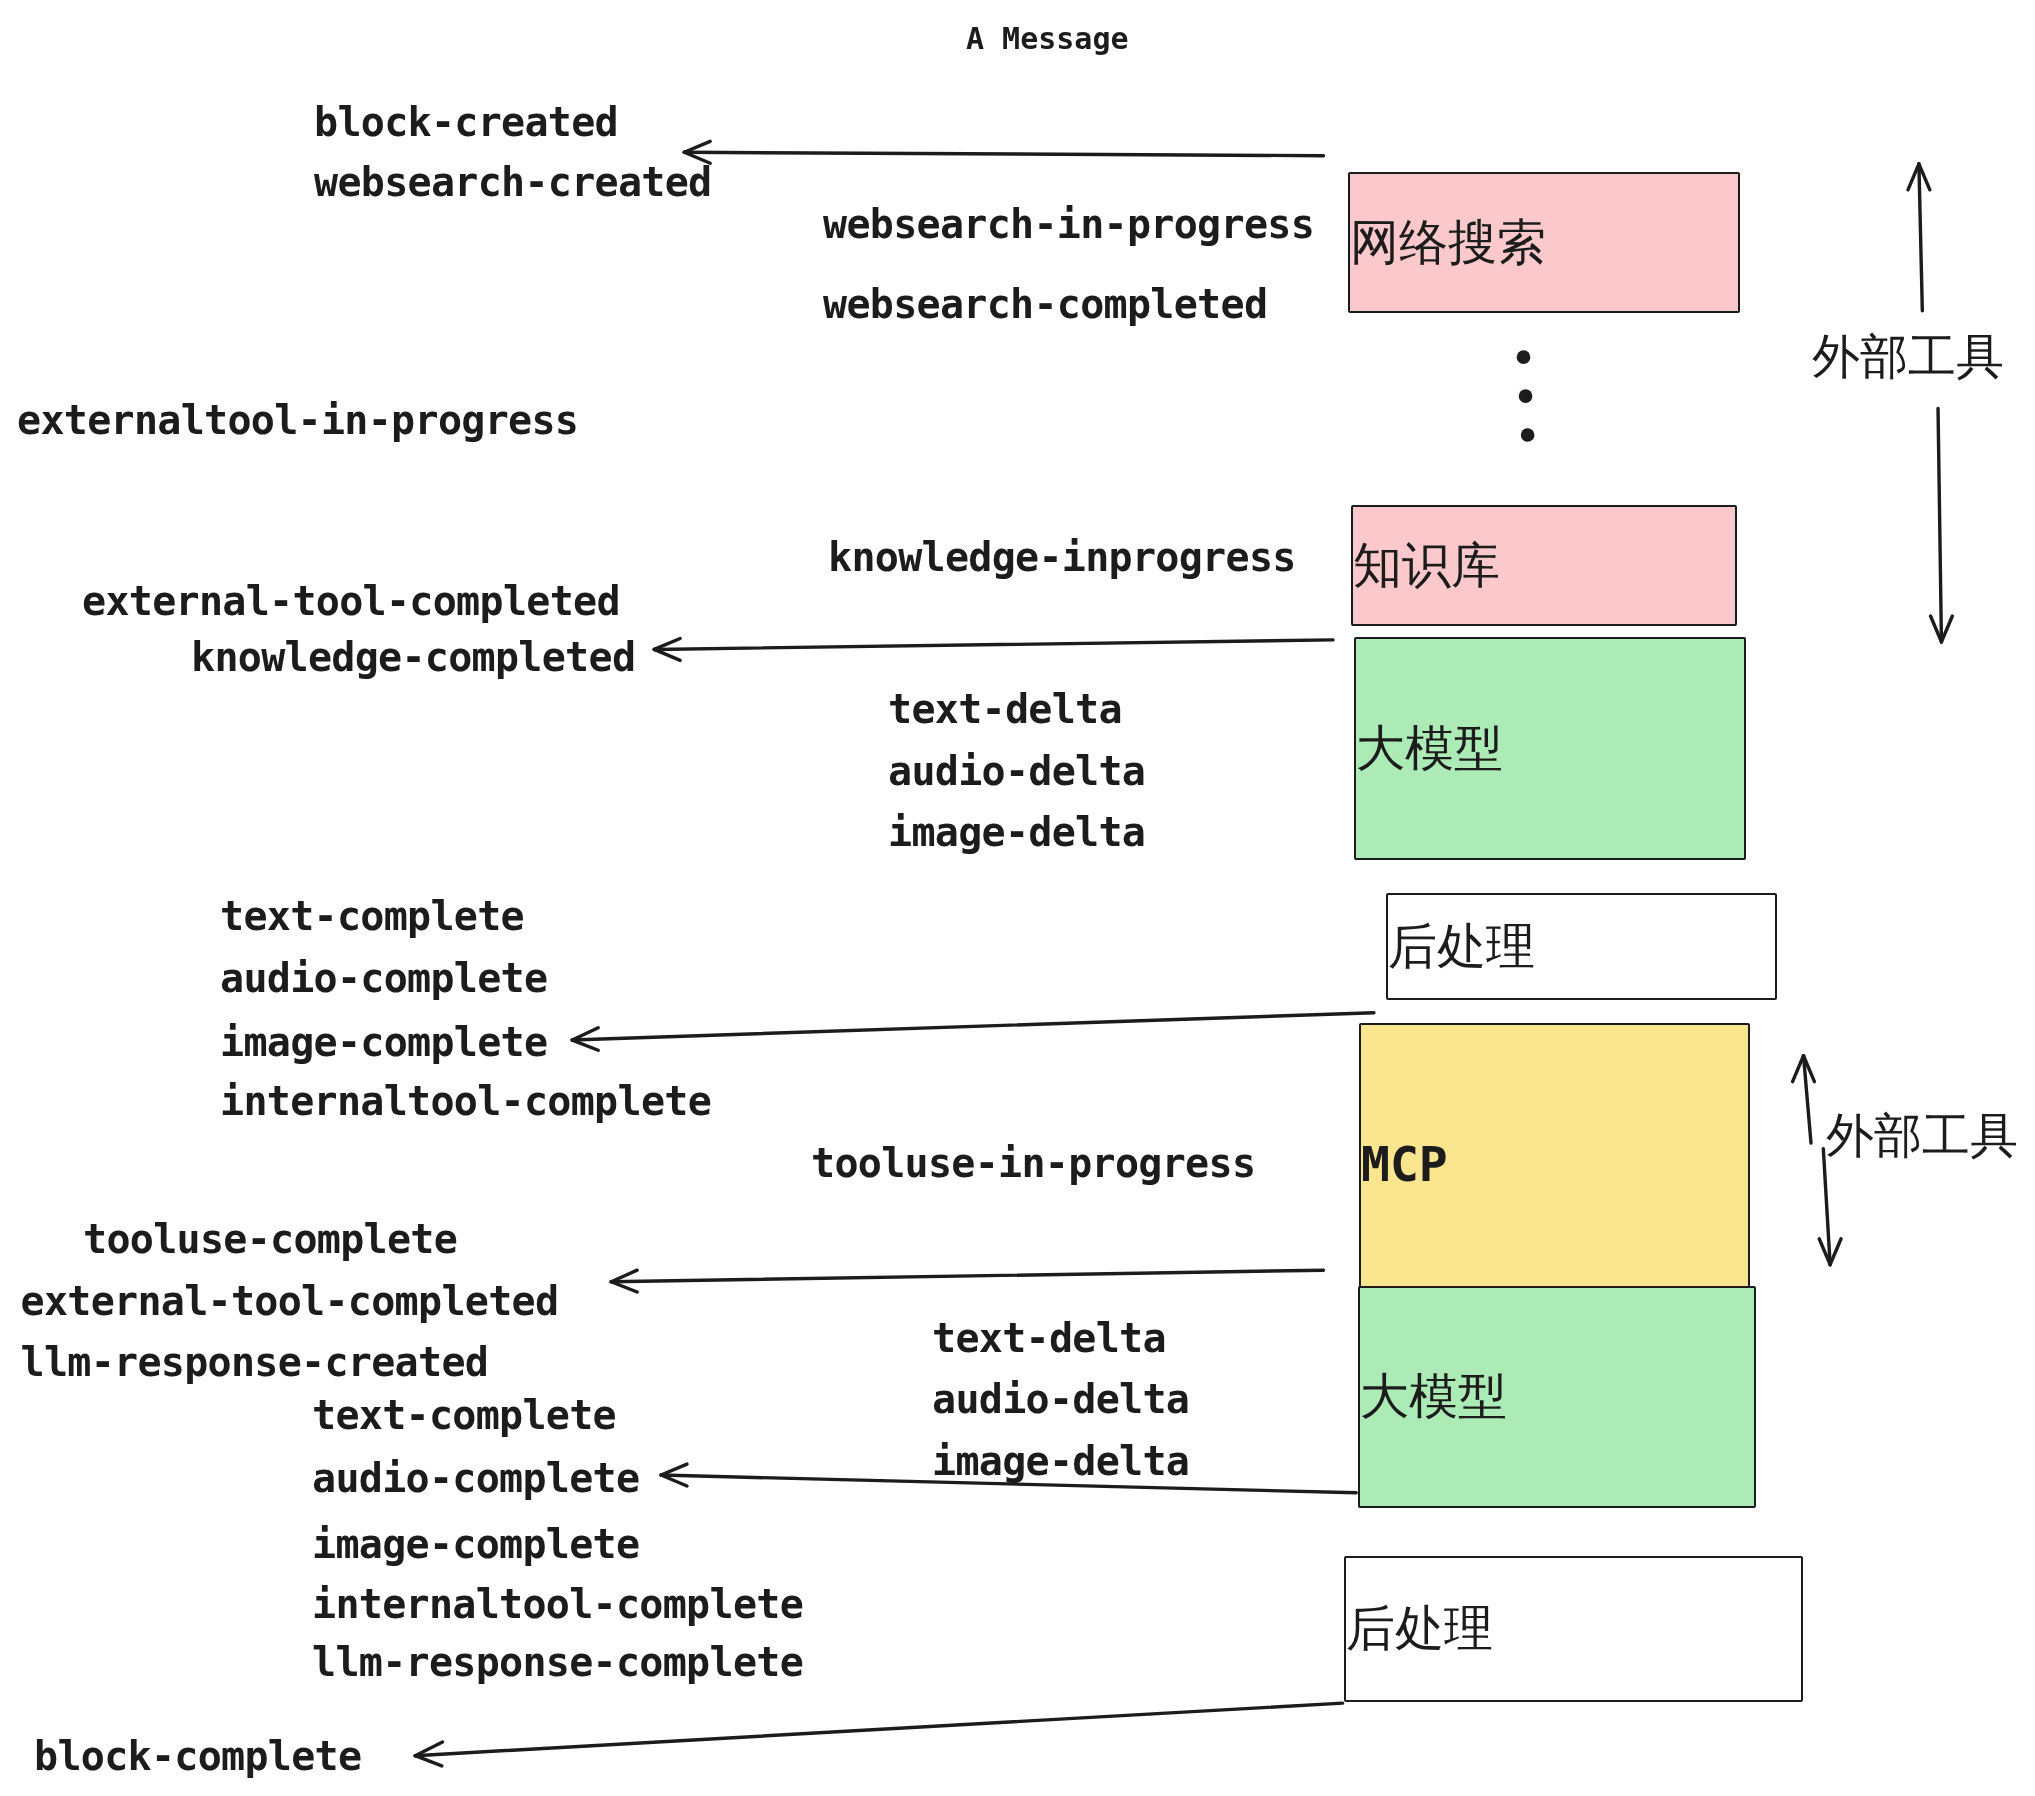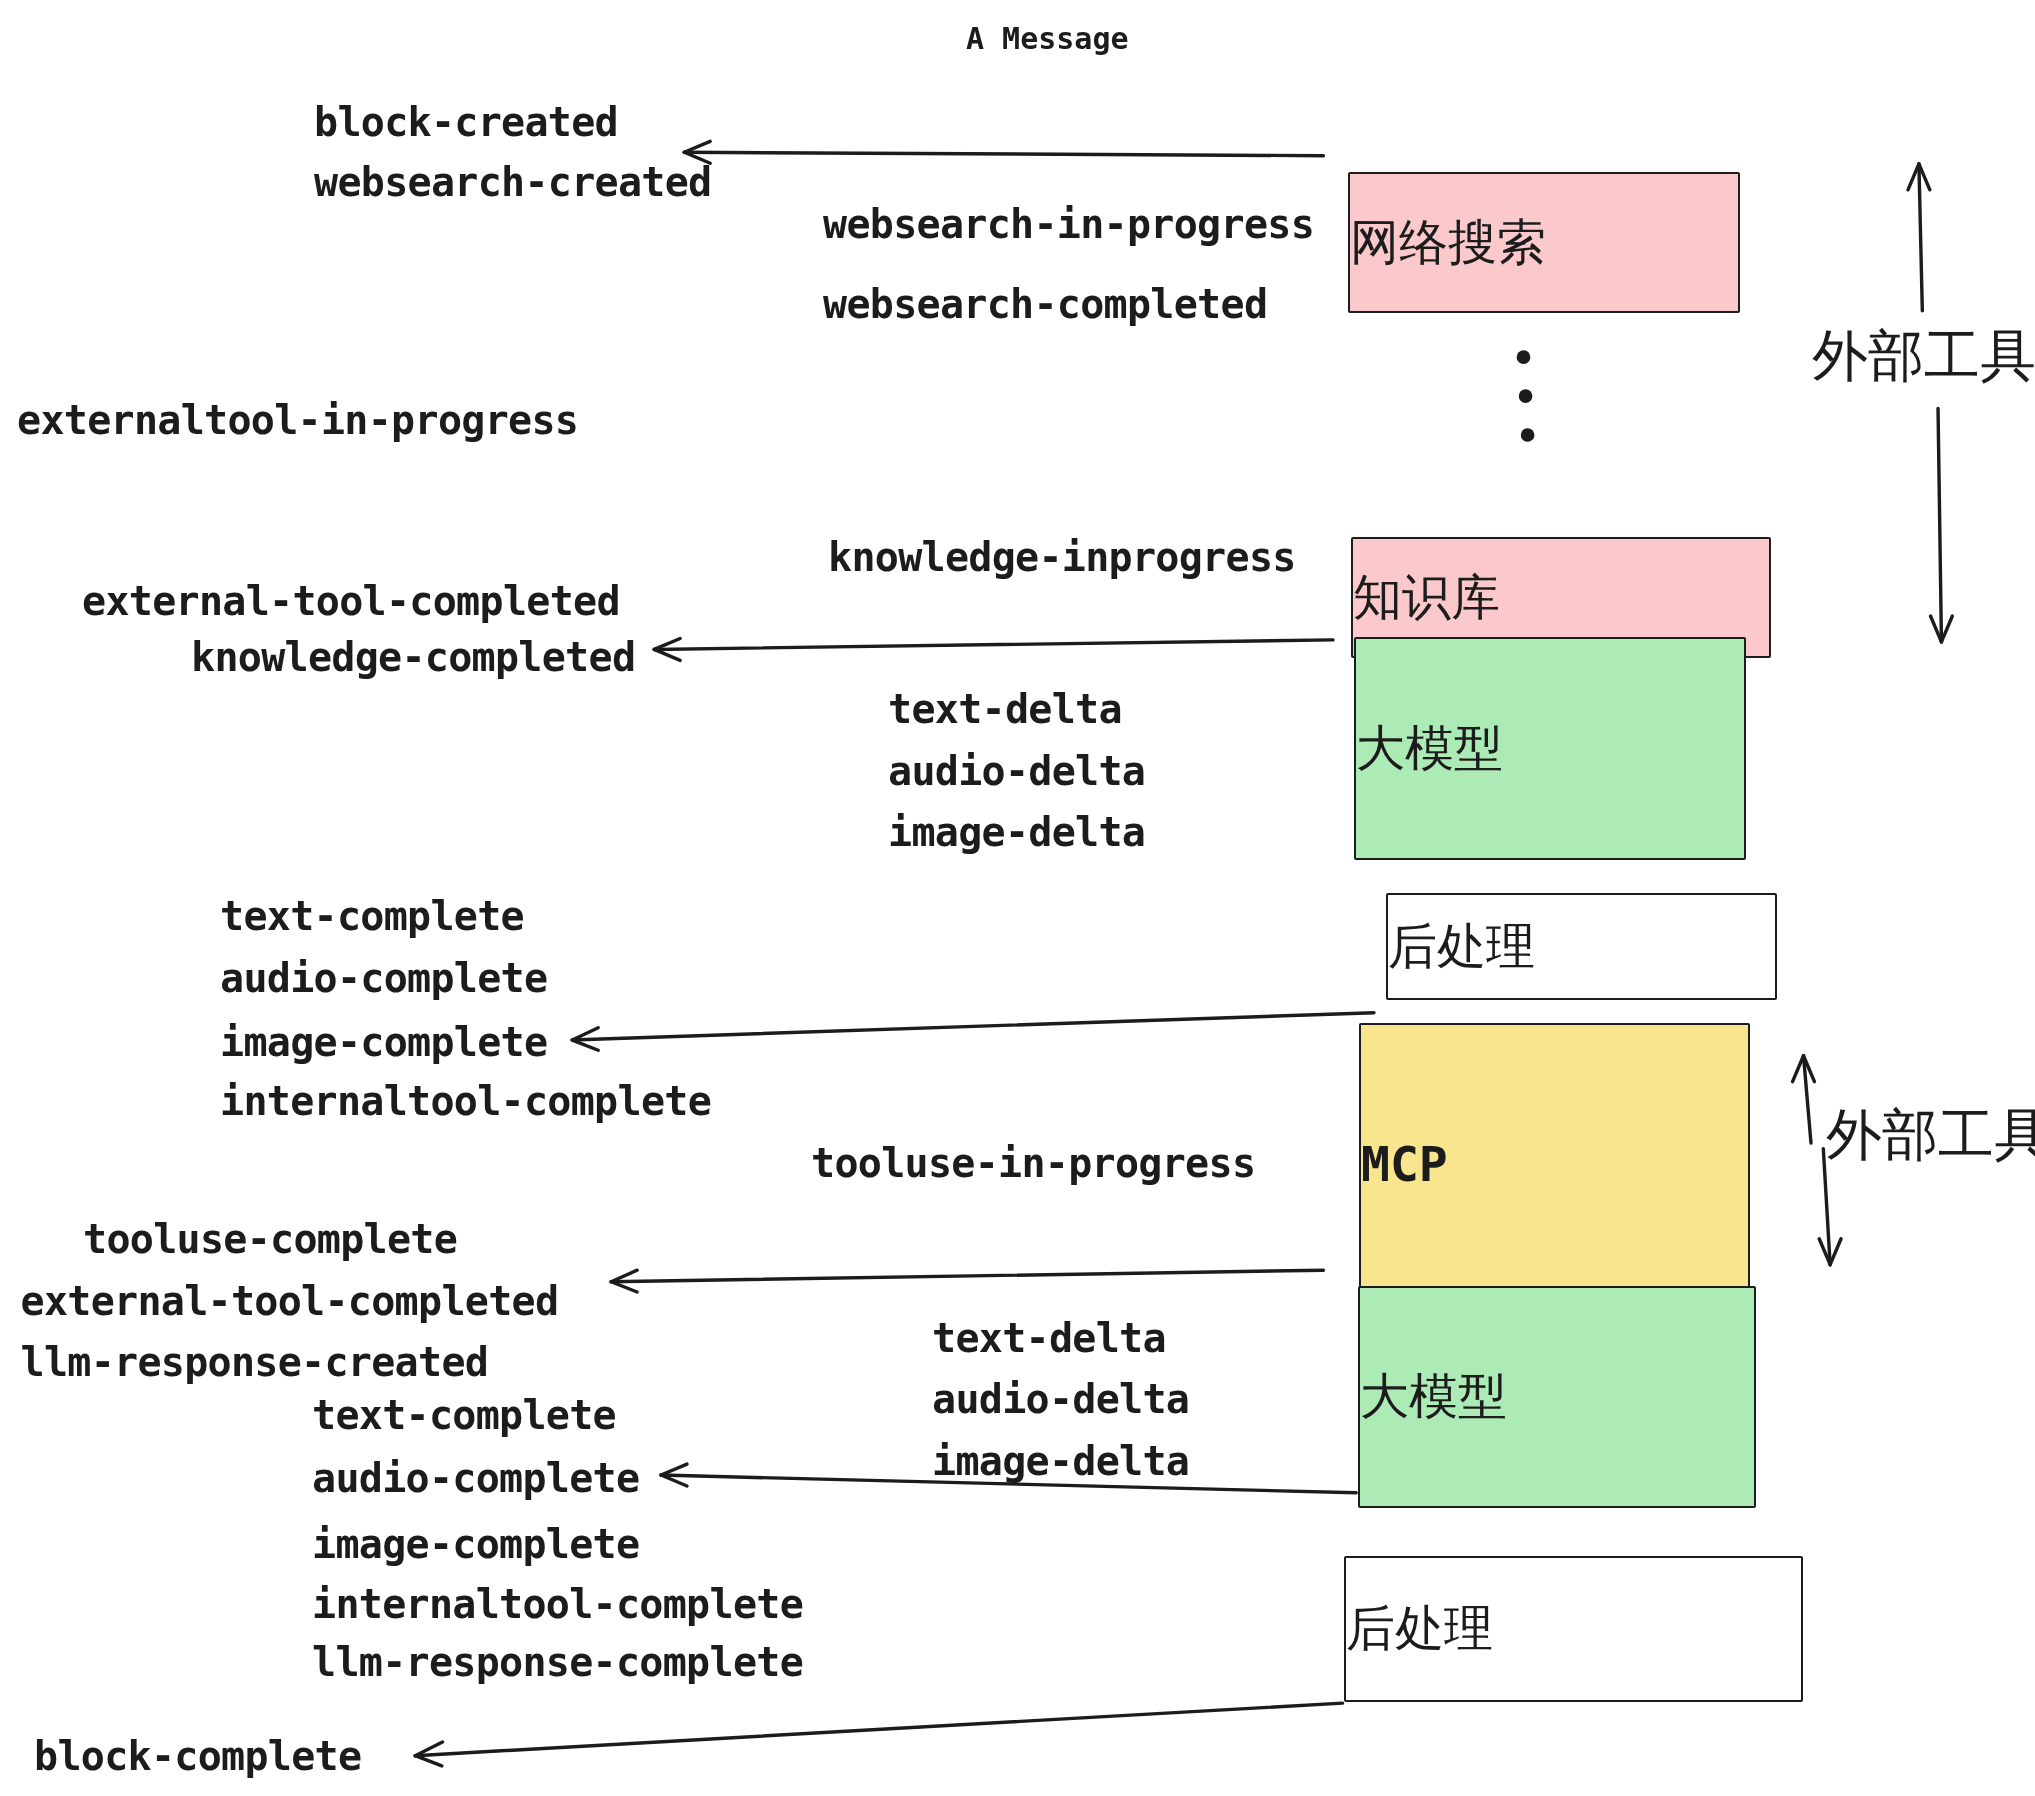--- a/index.html
+++ b/index.html
@@ -40,21 +40,21 @@
     font-family:"DejaVu Sans Mono","Liberation Mono",monospace;
     font-size:48px;font-weight:bold;
   }
   .box.pink{background:var(--pink,#FBC9CB);}
   .box.green{background:var(--green,#ACEBB5);}
   .box.yellow{background:var(--yellow,#FAE58F);}
   .box.white{background:var(--white,#ffffff);}
   .side-label{
     position:absolute;
     font-family:Liberation Serif, serif;
-    font-size:56px;
+    font-size:48px;
     white-space:nowrap;
     transform:translateY(-50%);
   }
   svg.overlay{position:absolute;left:0;top:0;}
   svg.overlay line{stroke:#1c1c1c;stroke-width:5;stroke-linecap:round;}
   svg.overlay circle{fill:#1c1c1c;}
 </style>
 </head>
 <body style="--pink: #FBC9CB; --green: #ACEBB5; --yellow: #FAE58F; --white: #FFFFFF; --ink: #1C1C1C;">
 
@@ -85,21 +85,21 @@
 <div class="event" style="left:312px;top:1605px;">internaltool-complete</div>
 <div class="event" style="left:312px;top:1663px;">llm-response-complete</div>
 <div class="event" style="left:34px;top:1757px;">block-complete</div>
 <div class="event" style="left:932px;top:1339px;">text-delta</div>
 <div class="event" style="left:932px;top:1400px;">audio-delta</div>
 <div class="event" style="left:932px;top:1462px;">image-delta</div>
 
 <div class="box pink" style="left:1348px;top:172px;width:392px;height:141px;">
   <span class="box-label">网络搜索</span>
 </div>
-<div class="box pink" style="left:1351px;top:505px;width:420px;height:121px;margin-top:32px;">
+<div class="box pink" style="left:1351px;top:505px;width:386px;height:121px;">
   <span class="box-label">知识库</span>
 </div>
 <div class="box green" style="left:1354px;top:637px;width:392px;height:223px;">
   <span class="box-label">大模型</span>
 </div>
 <div class="box white" style="left:1386px;top:893px;width:391px;height:107px;">
   <span class="box-label">后处理</span>
 </div>
 <div class="box yellow mcp" style="left:1359px;top:1023px;width:391px;height:282px;">
   <span class="box-label">MCP</span>

